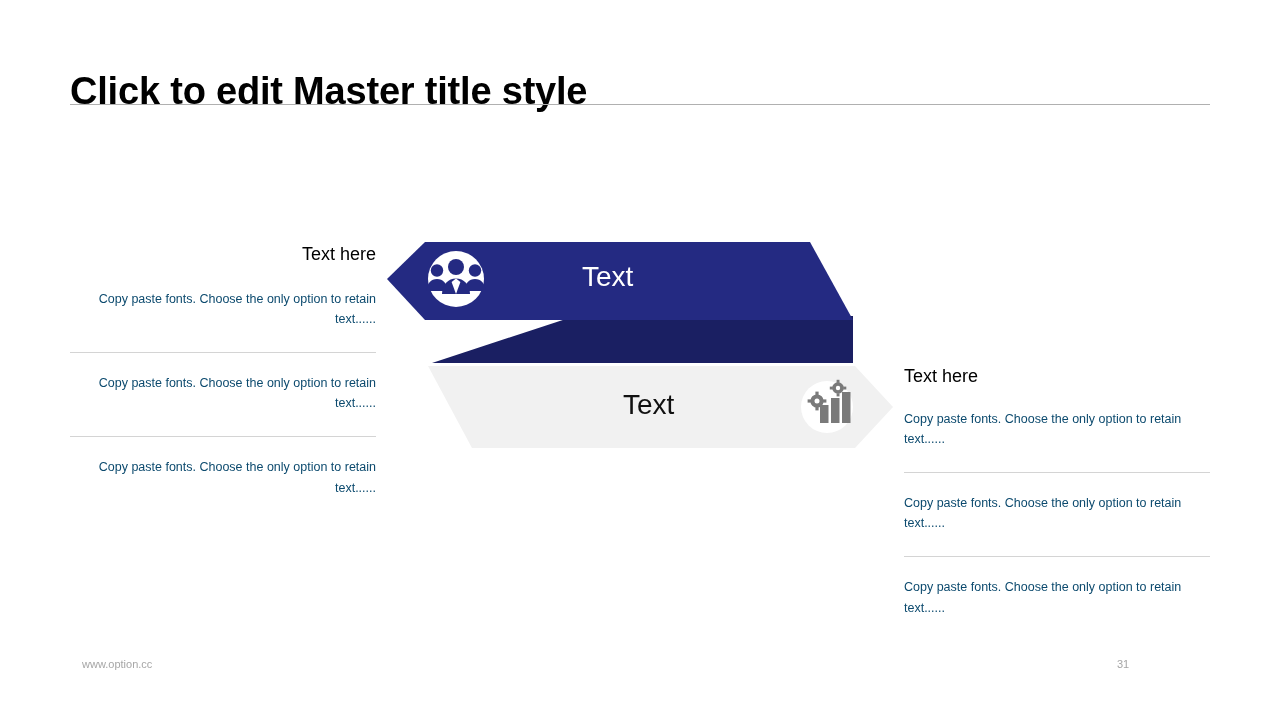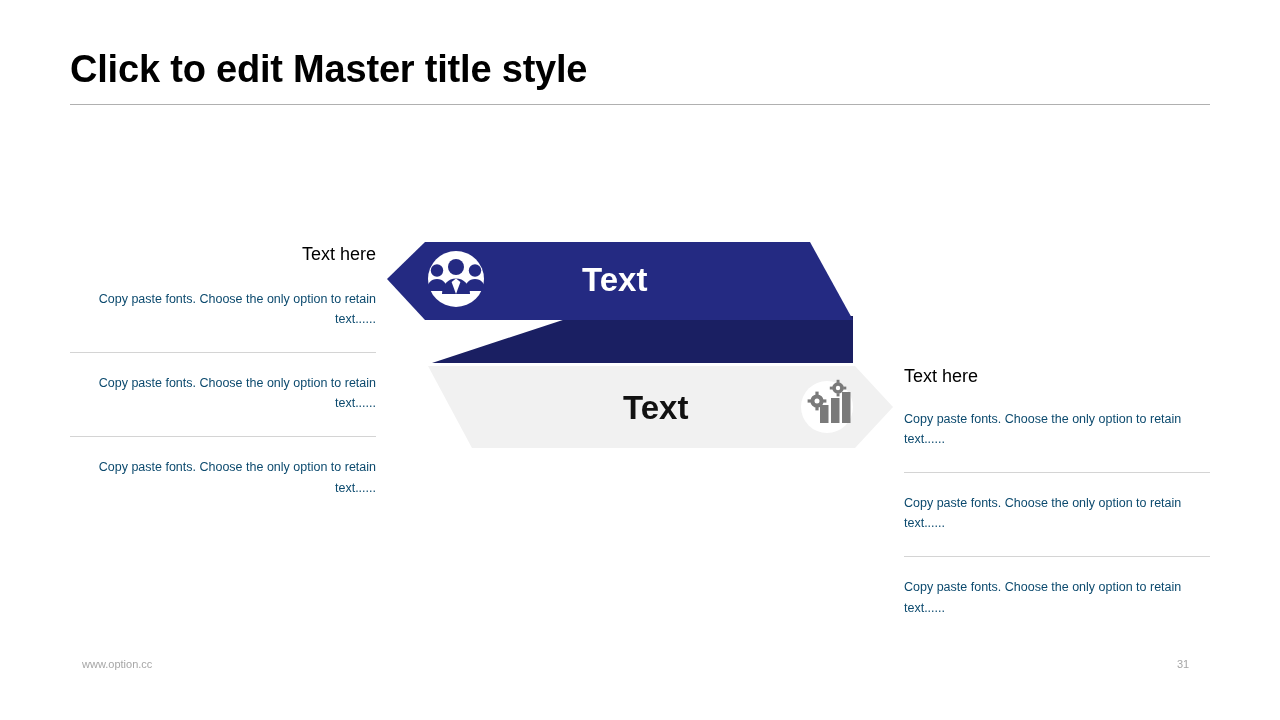--- a/index.html
+++ b/index.html
@@ -16,21 +16,21 @@
     width: 1280px;
     height: 720px;
     background: #ffffff;
     overflow: hidden;
   }
 
   
   #title-block {
     position: absolute;
     left: 70px;
-    top: 48px;
+    top: 70px;
     width: 1140px;
   }
   #page-title {
     font-size: 38px;
     font-weight: bold;
     color: #000000;
     letter-spacing: -0.2px;
     line-height: 1.15;
     white-space: nowrap;
   }
@@ -93,22 +93,22 @@
     top: 228px;
     width: 520px;
     height: 240px;
   }
   #center-graphic svg {
     display: block;
     overflow: visible;
   }
   .banner-label {
     position: absolute;
-    font-weight: bold;
-    font-size: 33px;
+    font-weight: normal;
+    font-size: 28px;
     line-height: 1;
     white-space: nowrap;
   }
   #banner-label-top {
     color: #ffffff;
     left: 202px;
     top: 35px;
   }
   #banner-label-bottom {
     color: #111111;
@@ -119,21 +119,21 @@
   
   #footer-left {
     position: absolute;
     left: 82px;
     top: 658px;
     font-size: 11px;
     color: #a6a6a6;
   }
   #footer-page-number {
     position: absolute;
-    left: 1160px;
+    left: 1100px;
     top: 658px;
     width: 46px;
     text-align: center;
     font-size: 11px;
     color: #a6a6a6;
   }
 </style>
 </head>
 <body>
 

